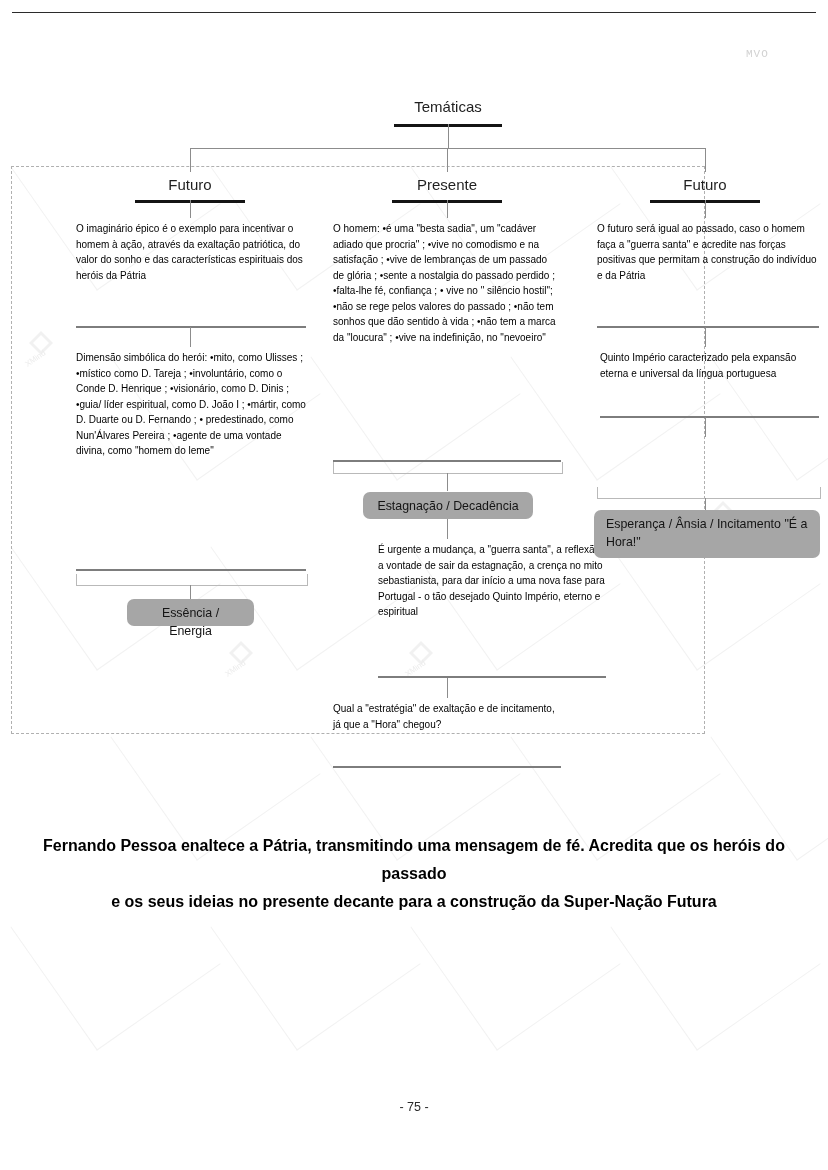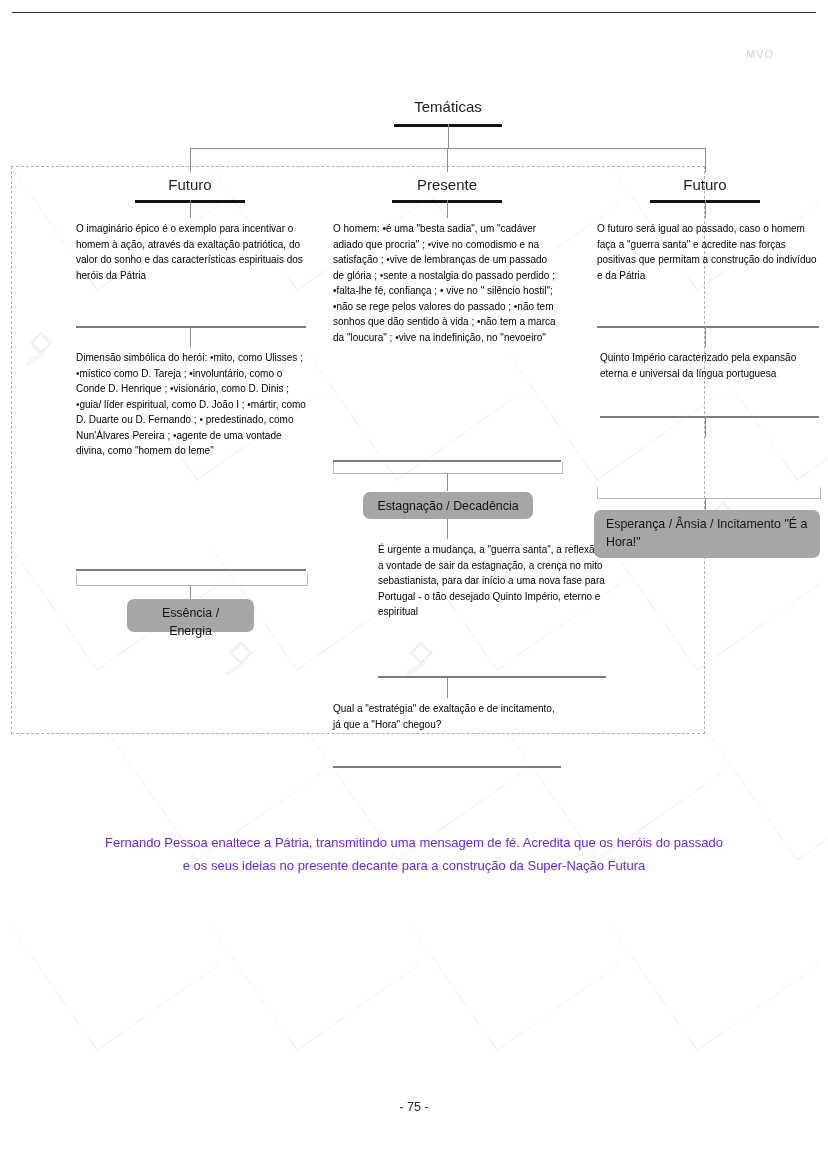--- a/index.html
+++ b/index.html
@@ -16,21 +16,21 @@
   
   .top-rule{
     position:absolute;left:12px;top:12px;width:804px;height:1px;
     background:#2b2b2b;
   }
 
   
   .wm-corner{
     position:absolute;left:746px;top:48px;
     font-size:11px;letter-spacing:1px;color:#d2d2d2;
-    font-family:Liberation Sans, sans-serif;
+    font-family:Liberation Mono, monospace;
   }
   .wm-diag{
     position:absolute;color:#f0f0f0;font-size:11px;
     transform:rotate(-35deg);transform-origin:center;
     pointer-events:none;user-select:none;
   }
   .wm-x{
     position:absolute;width:26px;height:26px;
     pointer-events:none;user-select:none;opacity:.55;
   }
@@ -86,21 +86,21 @@
   
   .dash-sel{
     position:absolute;
     border:1px dashed #b0b0b0;
     box-sizing:border-box;
   }
 
   
   .summary{
     position:absolute;left:40px;top:832px;width:748px;
-    text-align:center;font-size:13px;line-height:1.75;color:#6d28d9;
+    text-align:center;font-size:16px;line-height:1.75;color:#000000;font-weight:bold;
   }
   .expbox{
     position:absolute;left:237px;top:908px;width:356px;height:62px;
     border:1.6px dashed #2a2a2a;
     box-sizing:border-box;
     display:flex;flex-direction:column;align-items:center;justify-content:center;
     gap:4px;
   }
   .expbox .t1{font-size:13px;font-weight:bold;color:#111;}
   .expbox .t2{font-size:13px;color:#111;}
@@ -187,21 +187,21 @@
     </div>
     <div class="stem" style="left:190px;top:327px;height:20px;"></div>
 
     <div class="tnode" style="left:76px;top:350px;width:230px;">
       <span>Dimensão simbólica do herói: •mito, como Ulisses ; •místico como D. Tareja ; •involuntário, como o Conde D. Henrique ; •visionário, como D. Dinis ; •guia/ líder espiritual, como D. João I ; •mártir, como D. Duarte ou D. Fernando ; • predestinado, como Nun'Álvares Pereira ; •agente de uma vontade divina, como "homem do leme"</span>
       <div class="rule" style="top:219px;width:230px;"></div>
     </div>
 
     <div class="bracket" style="left:76px;top:574px;width:230px;"></div>
     <div class="stem" style="left:190px;top:585px;height:14px;"></div>
-    <div class="pill" style="left:127px;top:599px;width:127px;height:33px;text-align:center;">Essência / Energia</div>
+    <div class="pill" style="left:127px;top:599px;width:127px;height:27px;text-align:center;">Essência / Energia</div>
 
     <div class="node-label" style="left:357px;top:174px;width:180px;">Presente</div>
     <div class="node-underline-black" style="left:392px;top:200px;width:110px;"></div>
     <div class="stem" style="left:447px;top:200px;height:18px;"></div>
 
     <div class="tnode" style="left:333px;top:221px;width:228px;">
       <span>O homem: •é uma "besta sadia", um "cadáver adiado que procria" ; •vive no comodismo e na satisfação ;  •vive de lembranças de um passado de glória ; •sente a nostalgia do passado perdido ; •falta-lhe fé, confiança ; • vive no " silêncio hostil"; •não se rege pelos valores do passado ; •não tem sonhos que dão sentido à vida ; •não tem a marca da "loucura" ; •vive na indefinição, no "nevoeiro"</span>
       <div class="rule" style="top:239px;width:228px;"></div>
     </div>
 

